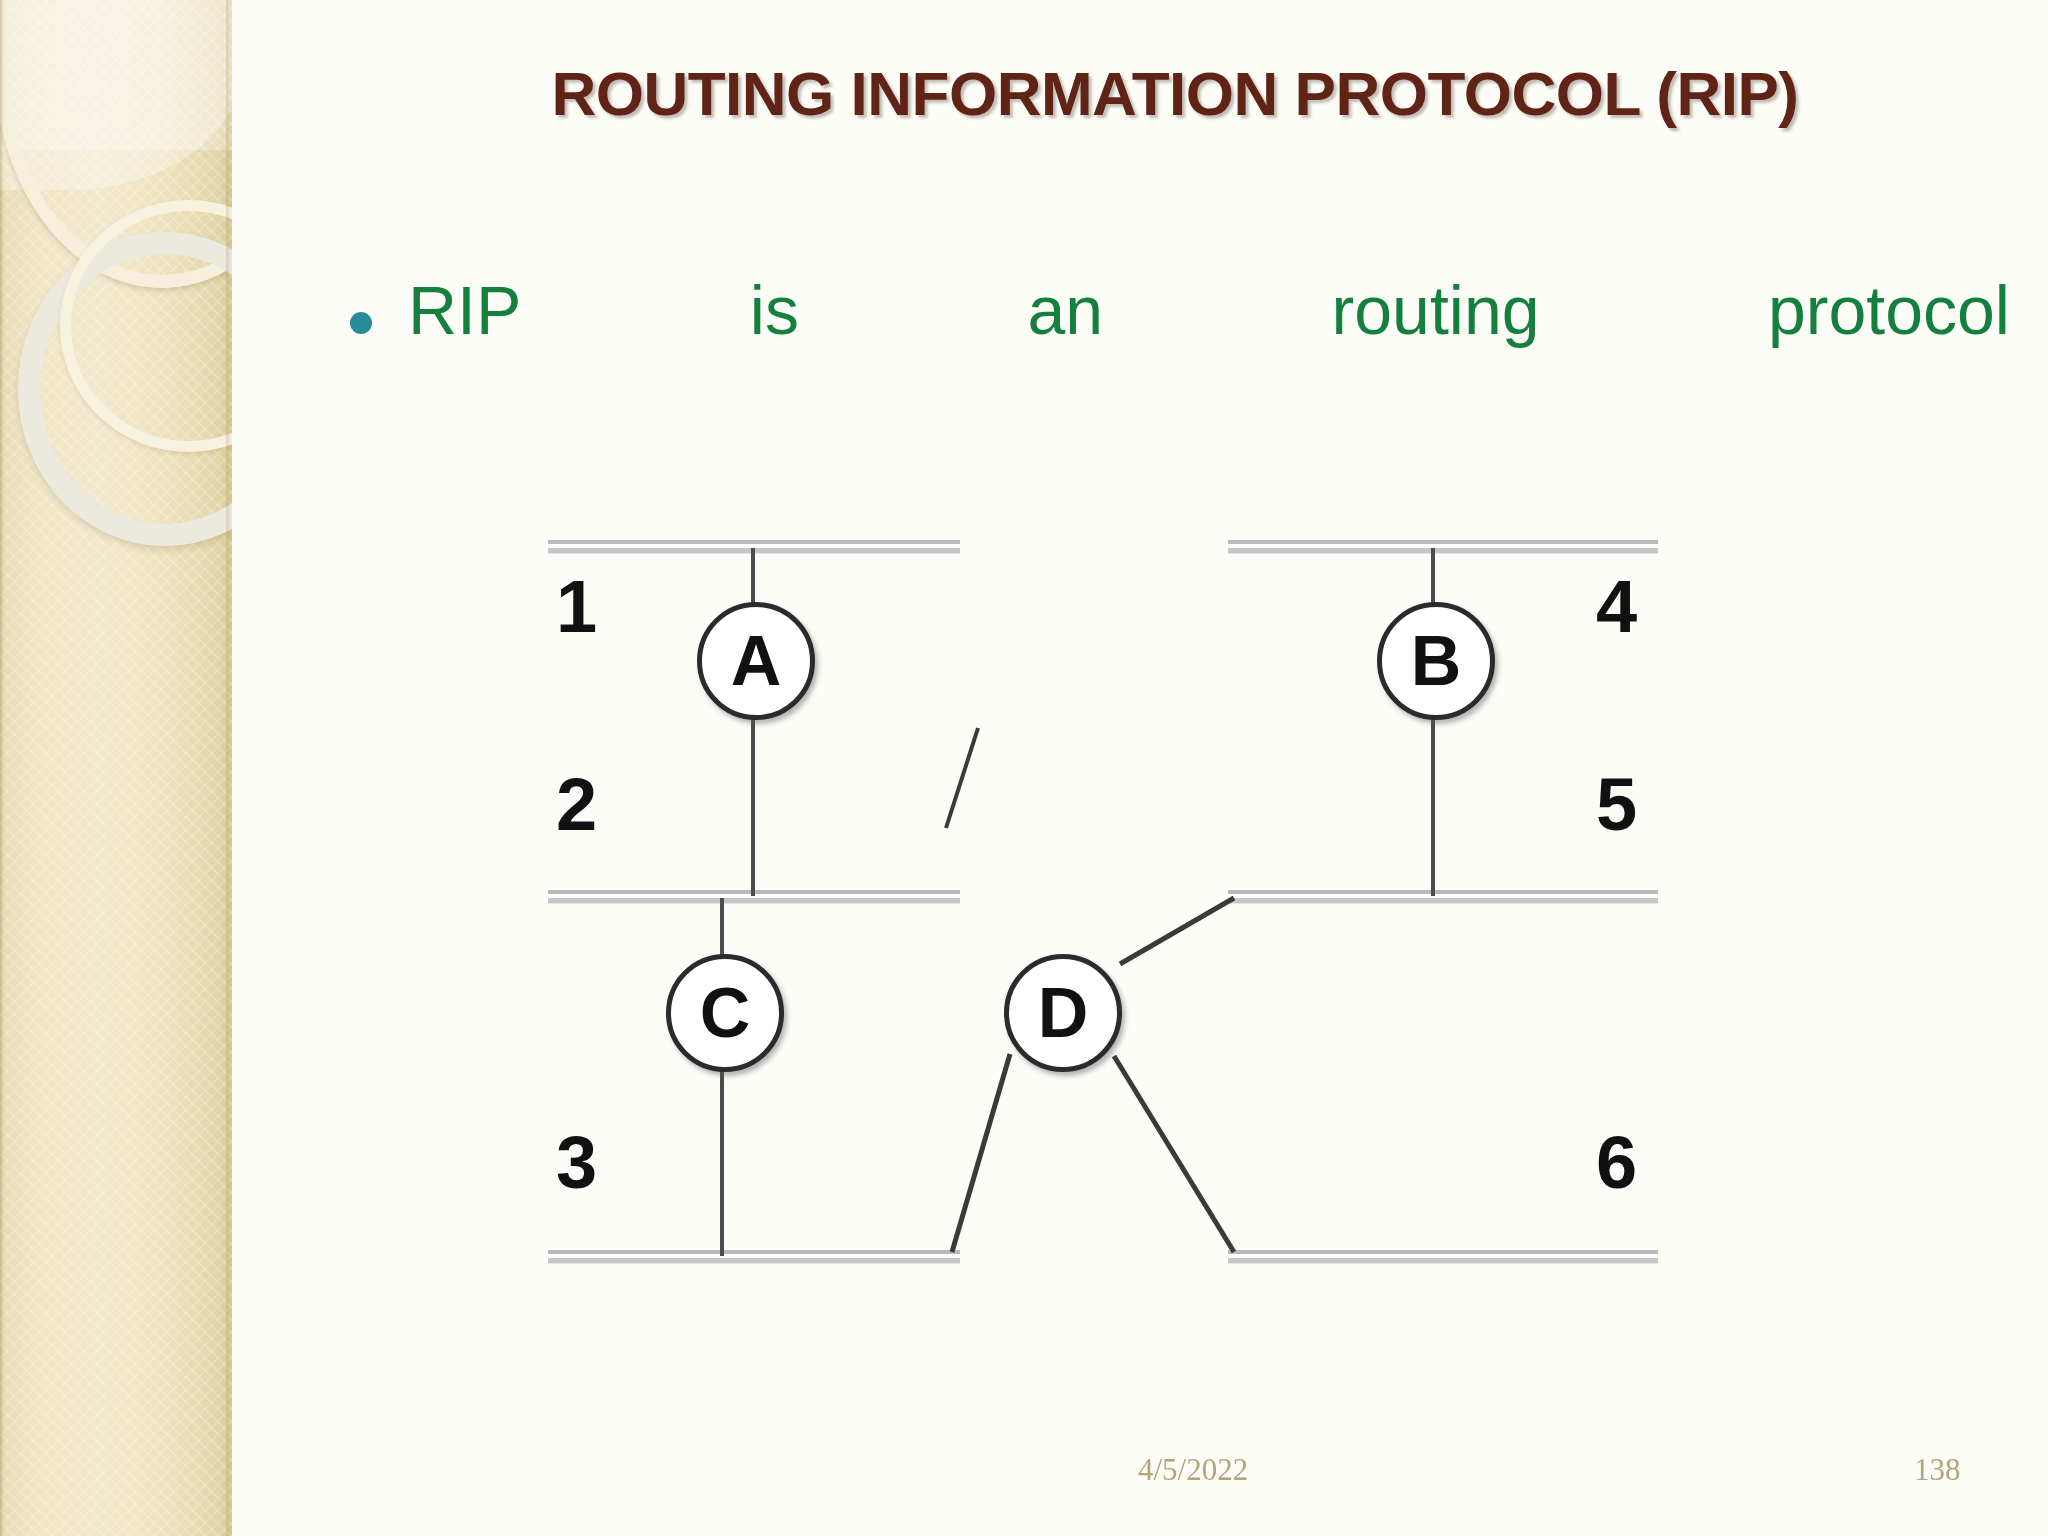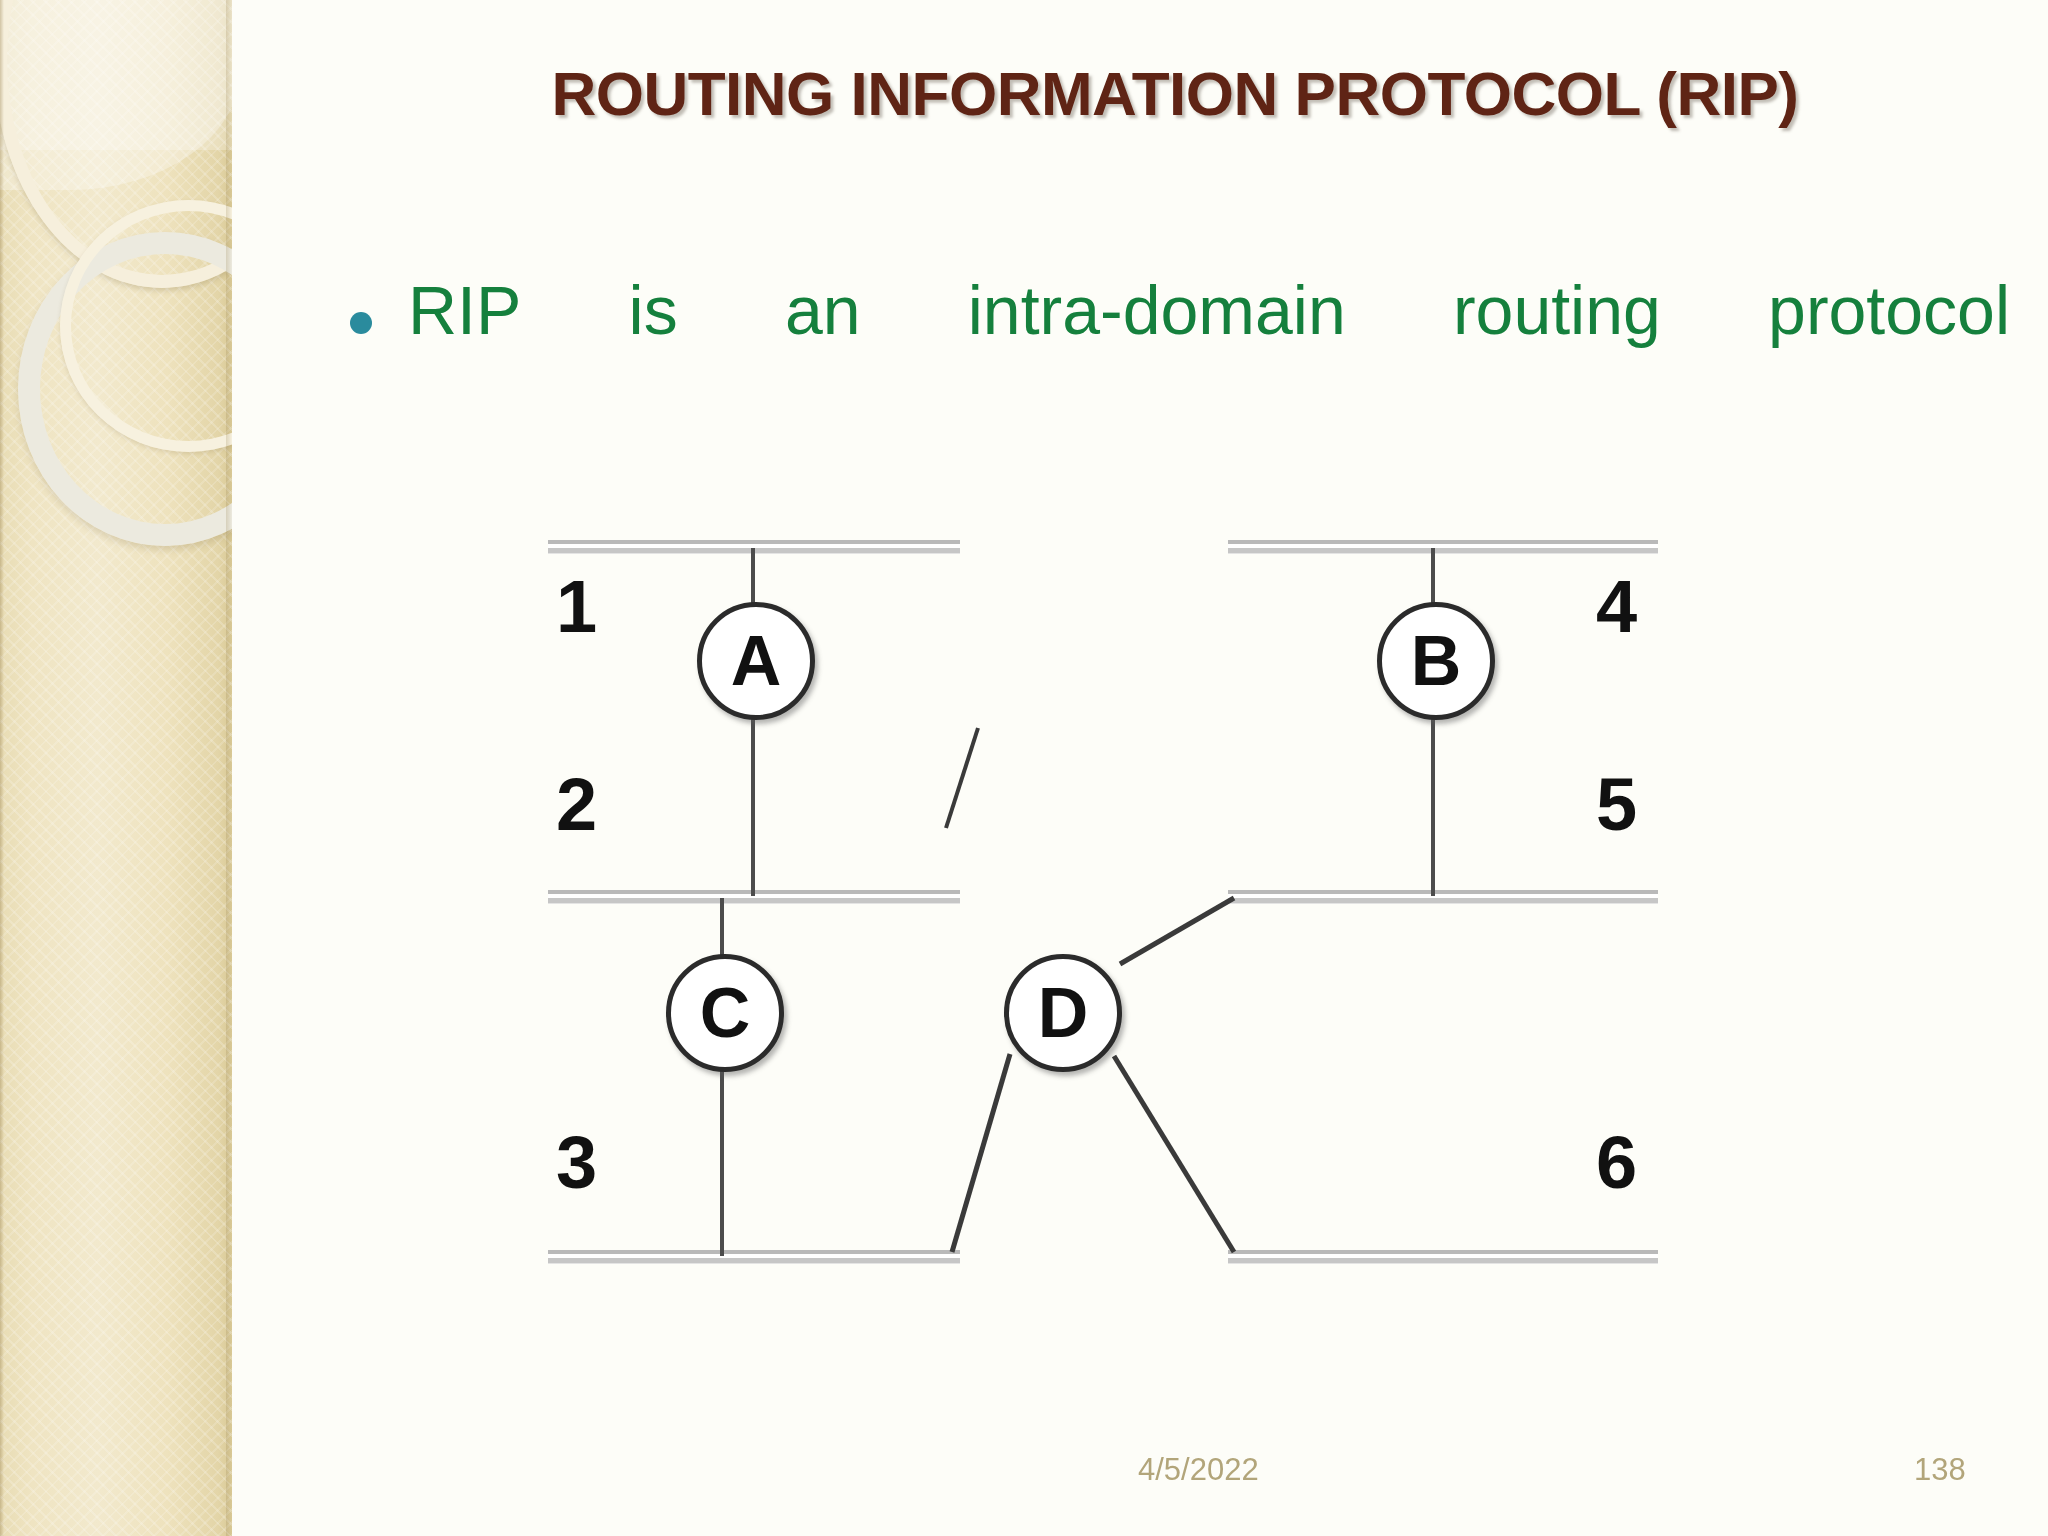--- a/index.html
+++ b/index.html
@@ -226,21 +226,21 @@
 
   
   .footer {
     position: absolute;
     left: 0;
     top: 1452px;
     width: 2048px;
     height: 60px;
     color: #b2a57a;
     font-size: 31px;
-    font-family: Liberation Sans, sans-serif;
+    font-family: Liberation Serif, serif;
   }
   .footer-date { position: absolute; left: 1138px; top: 0; }
   .footer-org  { position: absolute; left: 1308px; top: 0; }
   .footer-page { position: absolute; left: 1914px; top: 0; }
 </style>
 </head>
 <body>
 
 <div class="slide">
 
@@ -257,21 +257,20 @@
 
   <div class="title">ROUTING INFORMATION PROTOCOL (RIP)</div>
 
   <div class="bullet-row">
     <div class="bullet-dot"></div>
     <div class="bullet-text">
       <div class="just-line">
         <span>RIP</span>
         <span>is</span>
         <span>an</span>
-        <span>intra-domain</span>
         <span>routing</span>
         <span>protocol</span>
       </div>
     </div>
   </div>
 
   <div class="diagram">
 
     <svg class="diag-svg" viewBox="0 0 1120 800">
 

